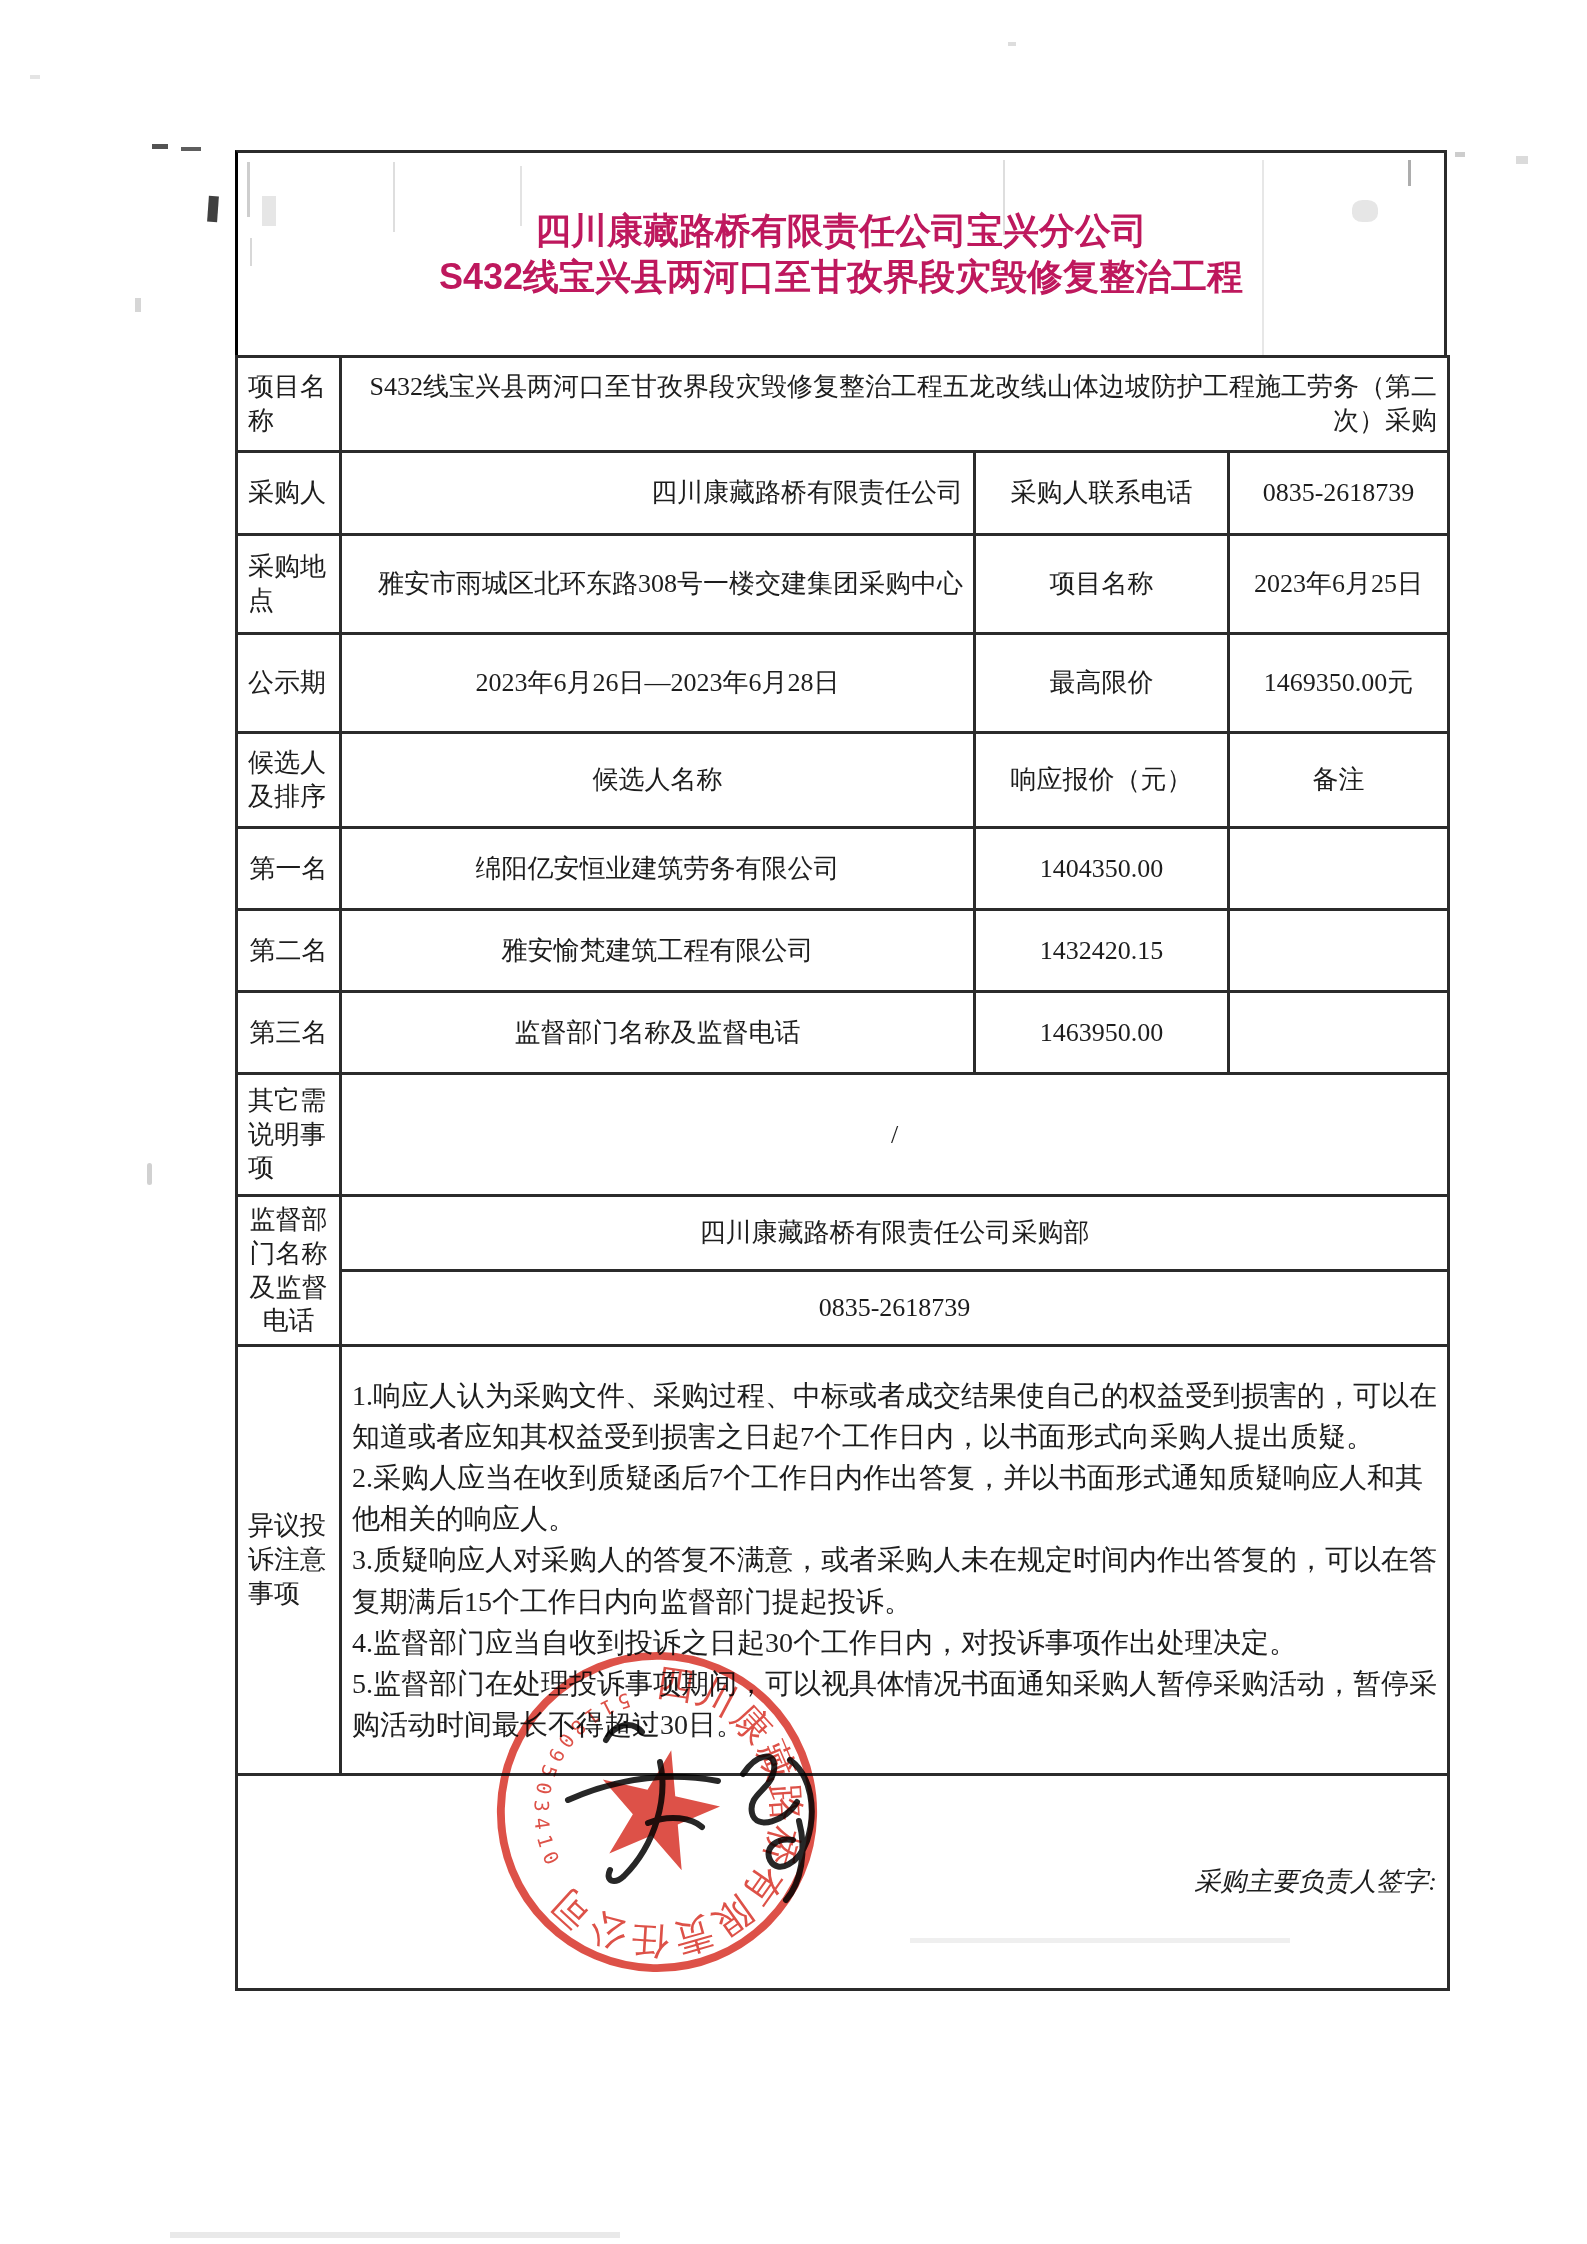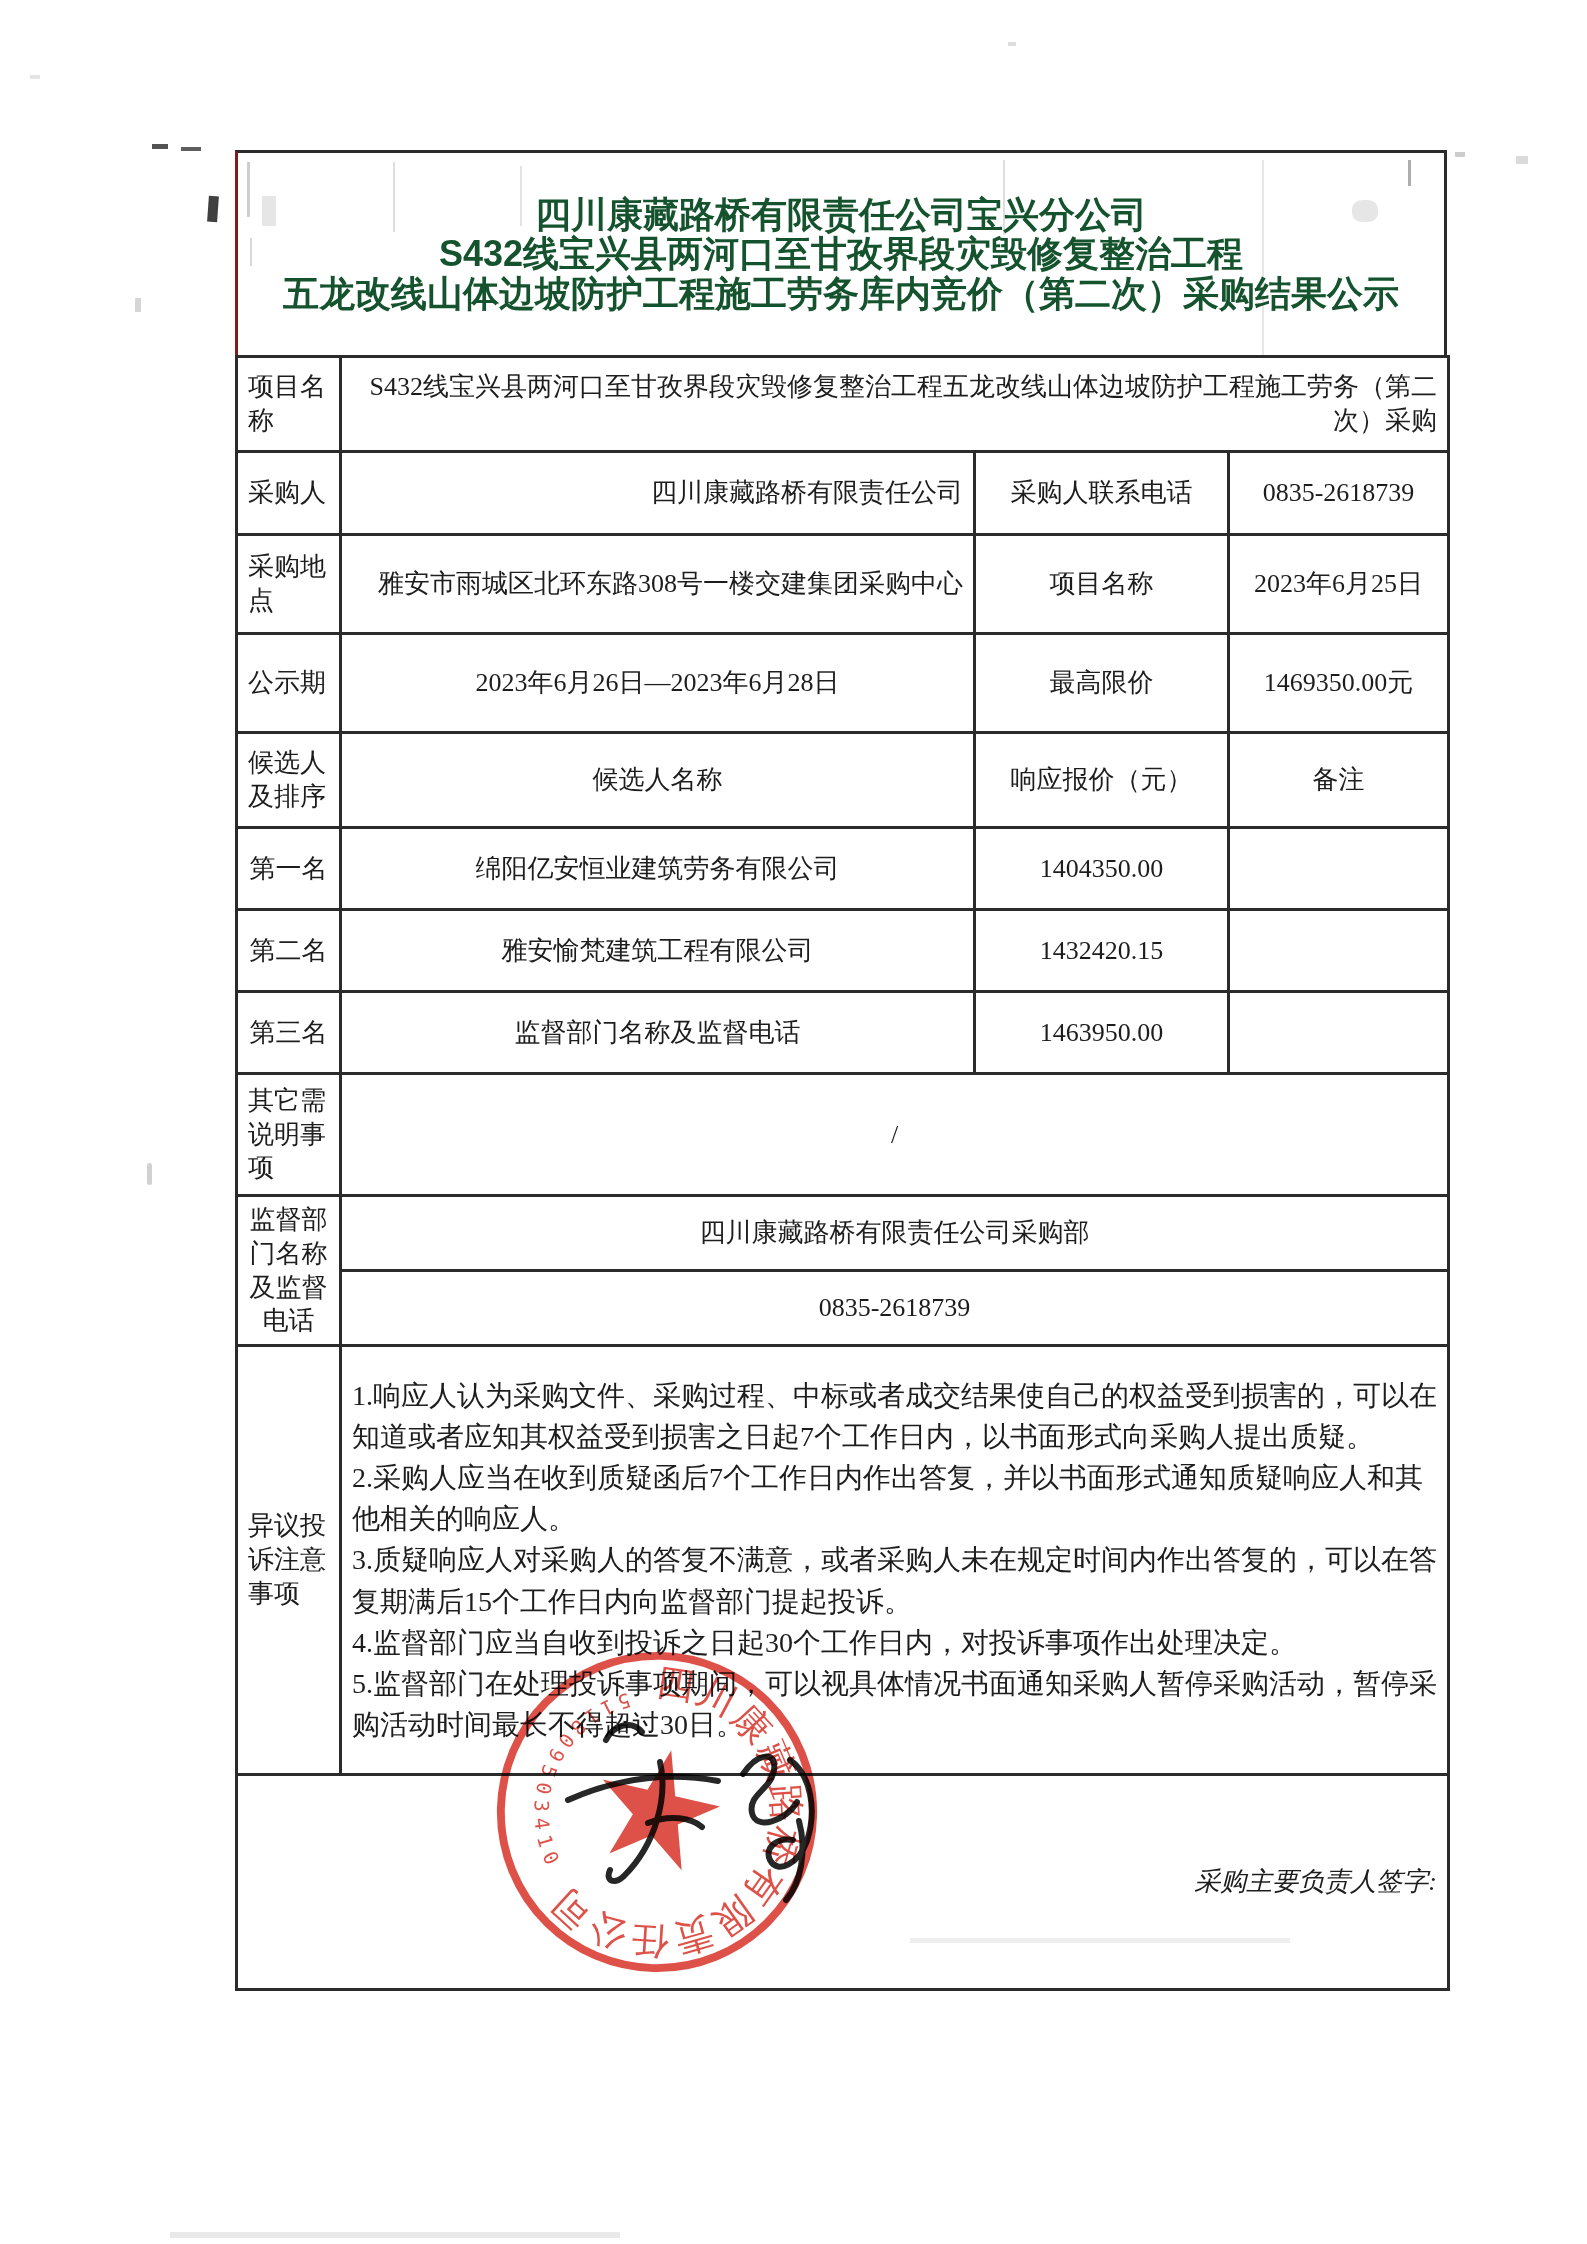--- a/index.html
+++ b/index.html
@@ -8,26 +8,26 @@
     width:1587px;height:2244px;
     background:#ffffff;
     overflow:hidden;
     font-family:"Liberation Serif","DejaVu Serif",serif;
     color:#1d1d1d;
   }
   
   #title-box{
     position:absolute;left:235px;top:150px;width:1212px;height:205px;
     box-sizing:border-box;
-    border-top:3px solid #2b2b2b;border-left:3px solid #7f1d1d;border-right:3px solid #2b2b2b;
+    border-top:3px solid #2b2b2b;border-left:3px solid #000000;border-right:3px solid #2b2b2b;
     display:flex;flex-direction:column;justify-content:center;align-items:center;
-    gap:0;
+    gap:6px;
     font-family:"Liberation Sans","DejaVu Sans",sans-serif;
     font-weight:700;font-size:36px;line-height:1.1;text-align:center;
-    color:#14532d;
+    color:#be185d;
   }
   
   #main-table{
     position:absolute;left:235px;top:355px;width:1212px;
     border-collapse:collapse;table-layout:fixed;
   }
   #main-table td{
     border:3px solid #2b2b2b;
     font-size:26px;line-height:1.3;
     padding:4px 10px;
@@ -66,21 +66,20 @@
   .art{position:absolute;pointer-events:none;}
 </style>
 </head>
 <body>
 
 <div id="page">
 
   <div id="title-box">
     <div>四川康藏路桥有限责任公司宝兴分公司</div>
     <div>S432线宝兴县两河口至甘孜界段灾毁修复整治工程</div>
-    <div>五龙改线山体边坡防护工程施工劳务库内竞价（第二次）采购结果公示</div>
   </div>
 
   <table id="main-table">
     <colgroup>
       <col style="width:104px">
         <col style="width:634px">
         <col style="width:254px">
         <col style="width:220px">
     </colgroup>
     <tbody>

